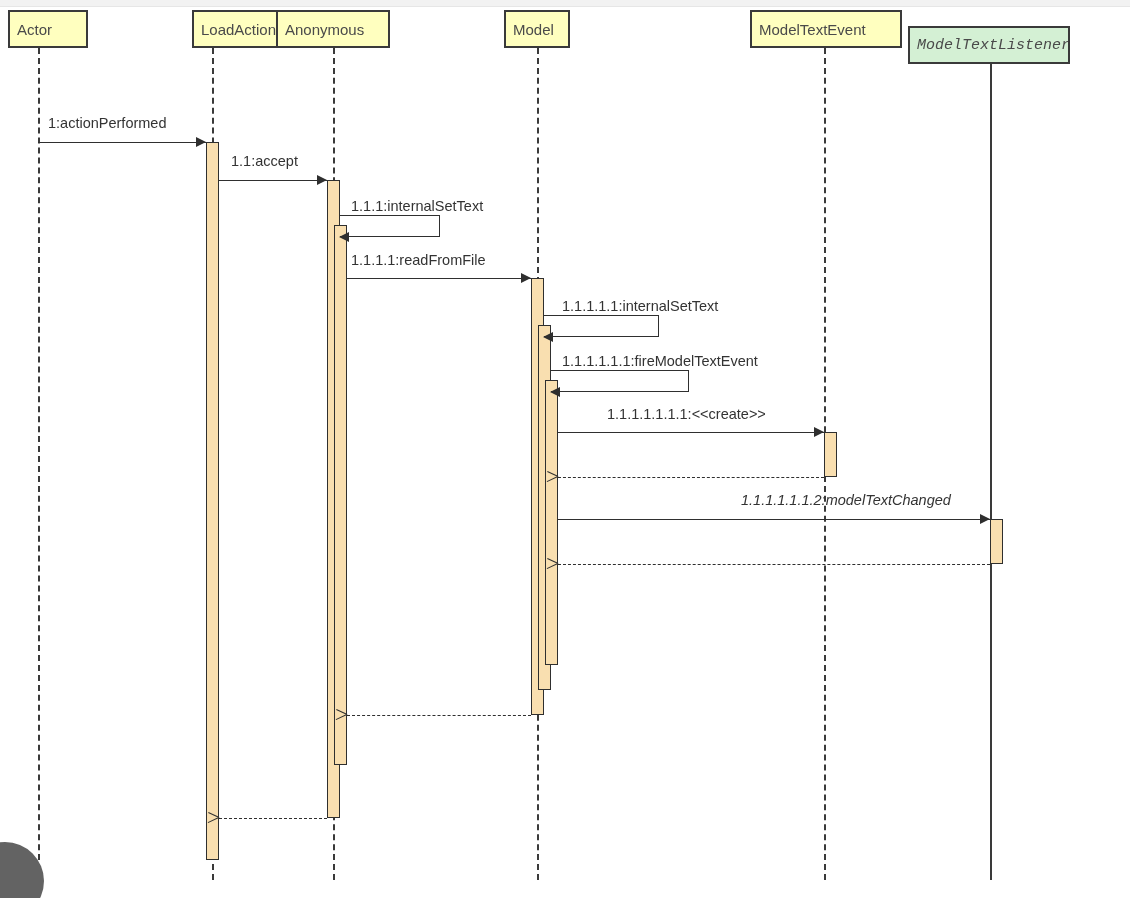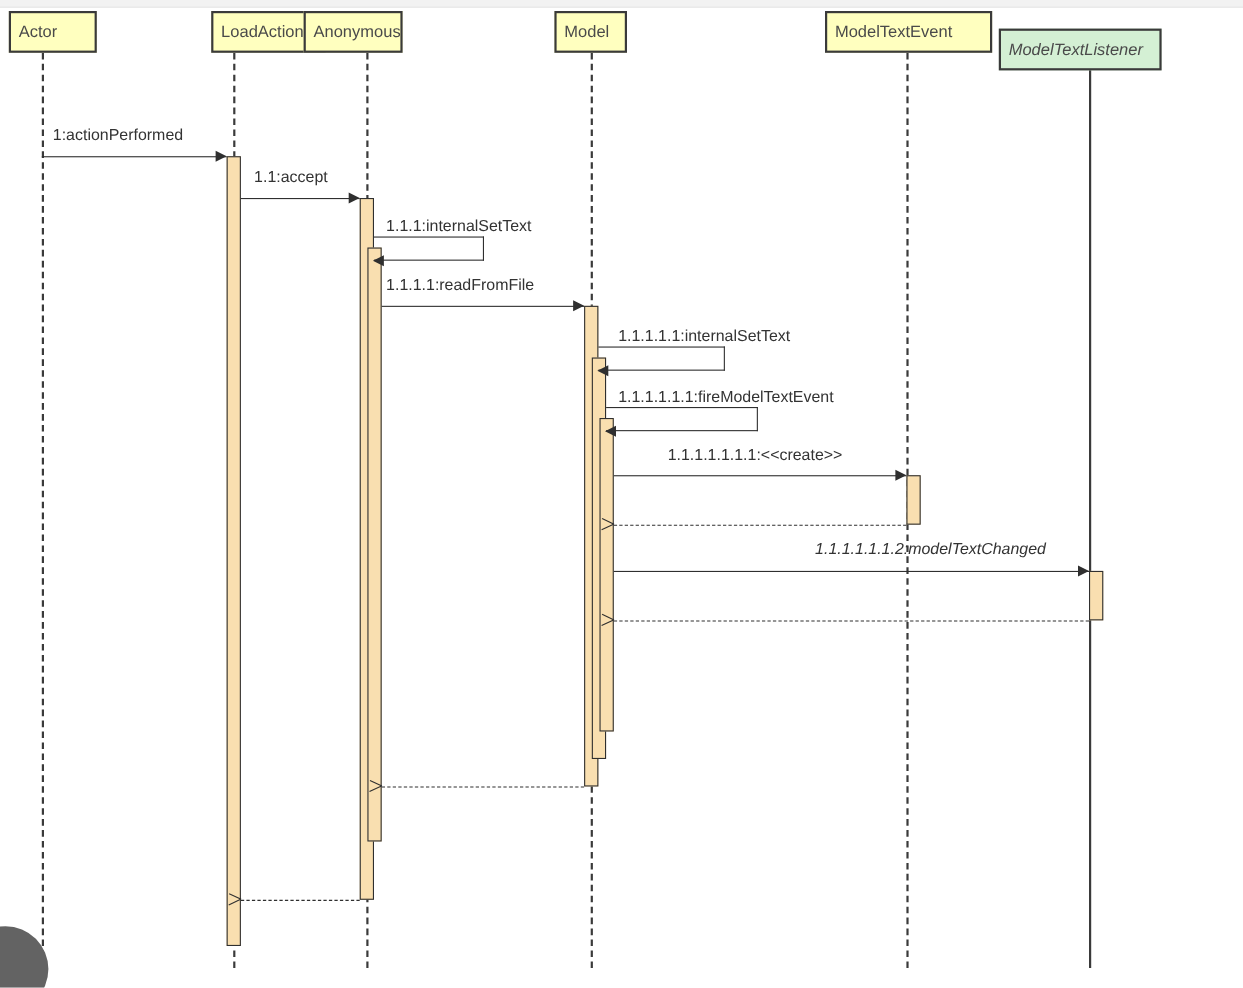--- a/index.html
+++ b/index.html
@@ -38,33 +38,33 @@
   <div id="layer">
       <div class="lifeline " style="left: 38px; top: 48px; height: 832px;"></div>
       <div class="head" style="left: 8px; top: 10px; width: 80px;">
         <div>Actor</div>
       </div>
       <div class="lifeline " style="left: 212px; top: 48px; height: 832px;"></div>
       <div class="head" style="left: 160px; top: 10px; width: 104px; margin-left: 32px;">
         <div>LoadAction</div>
       </div>
       <div class="lifeline " style="left: 333px; top: 48px; height: 832px;"></div>
-      <div class="head" style="left: 276px; top: 10px; width: 90px;">
+      <div class="head" style="left: 276px; top: 10px; width: 114px;">
         <div>Anonymous</div>
       </div>
       <div class="lifeline " style="left: 537px; top: 48px; height: 832px;"></div>
       <div class="head" style="left: 504px; top: 10px; width: 66px;">
         <div>Model</div>
       </div>
       <div class="lifeline " style="left: 824px; top: 48px; height: 832px;"></div>
       <div class="head" style="left: 750px; top: 10px; width: 152px;">
         <div>ModelTextEvent</div>
       </div>
       <div class="lifeline solid" style="left: 990px; top: 48px; height: 832px;"></div>
-      <div class="head iface" style="left: 908px; top: 26px; width: 148px;">
+      <div class="head iface" style="left: 908px; top: 26px; width: 162px; font-family: Liberation Mono, monospace;">
         <div>ModelTextListener</div>
       </div>
       <div class="act" style="left: 206px; top: 142px; height: 718px; z-index: 5;"></div>
       <div class="act" style="left: 327px; top: 180px; height: 638px; z-index: 5;"></div>
       <div class="act" style="left: 334px; top: 225px; height: 540px; z-index: 6;"></div>
       <div class="act" style="left: 531px; top: 278px; height: 437px; z-index: 5;"></div>
       <div class="act" style="left: 538px; top: 325px; height: 365px; z-index: 6;"></div>
       <div class="act" style="left: 545px; top: 380px; height: 285px; z-index: 7;"></div>
       <div class="act" style="left: 824px; top: 432px; height: 45px; z-index: 5;"></div>
       <div class="act" style="left: 990px; top: 519px; height: 45px; z-index: 5;"></div>

